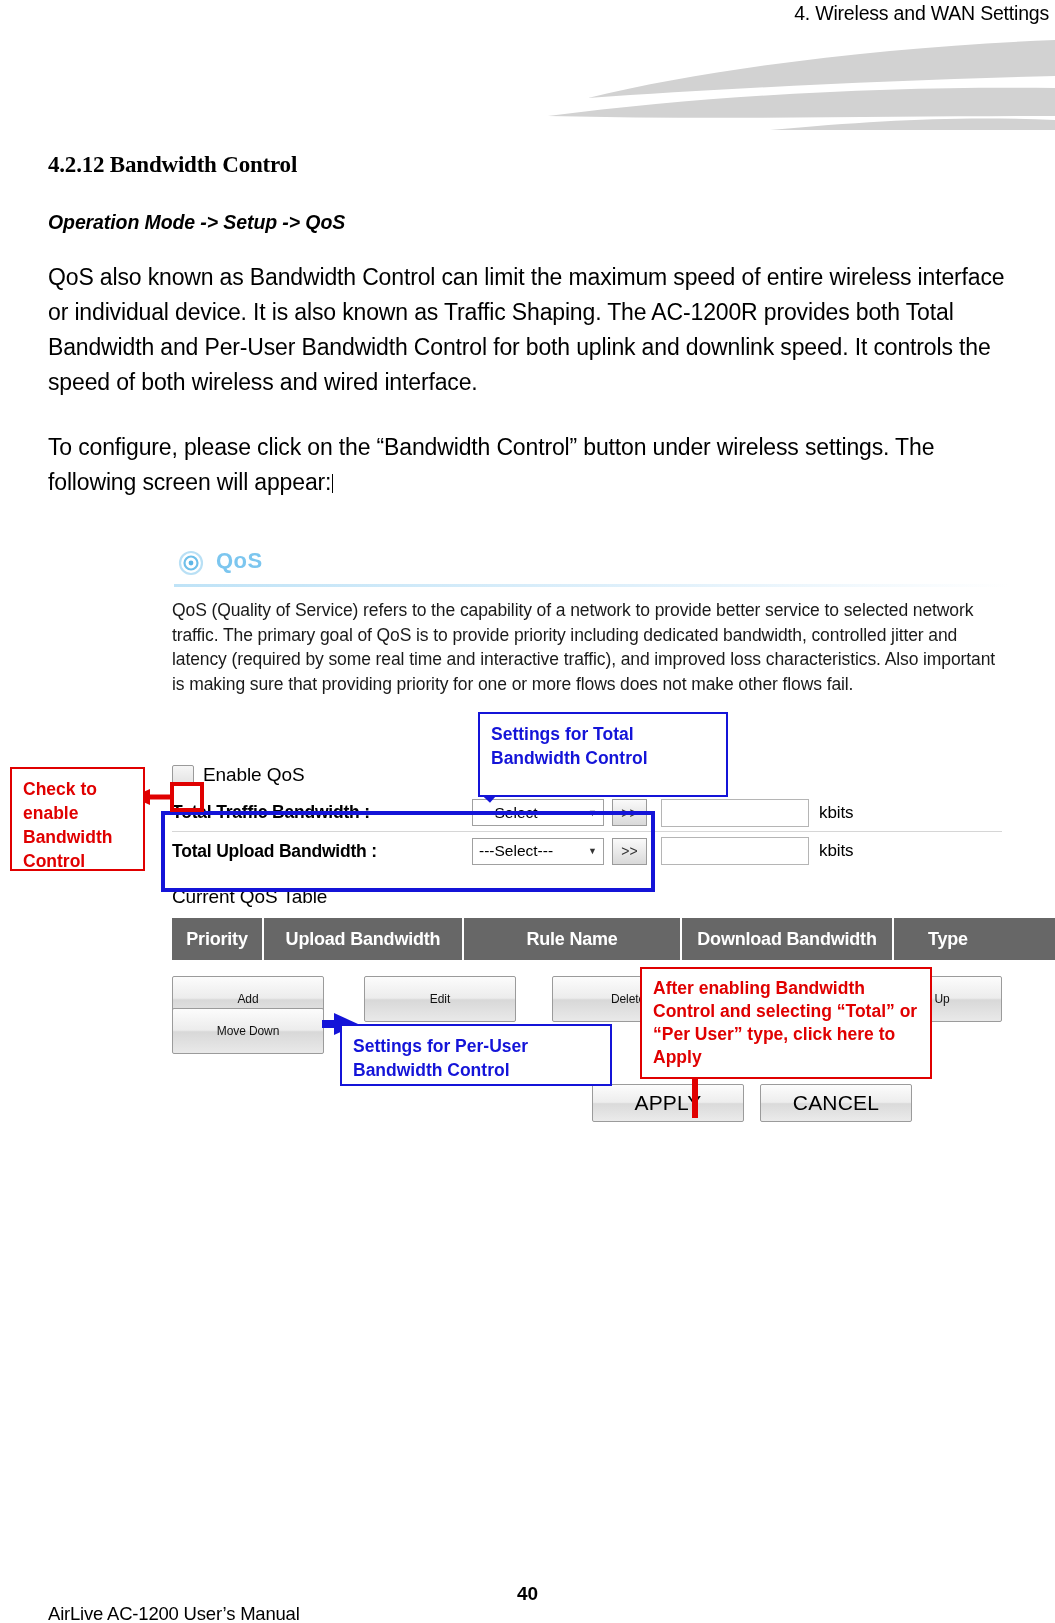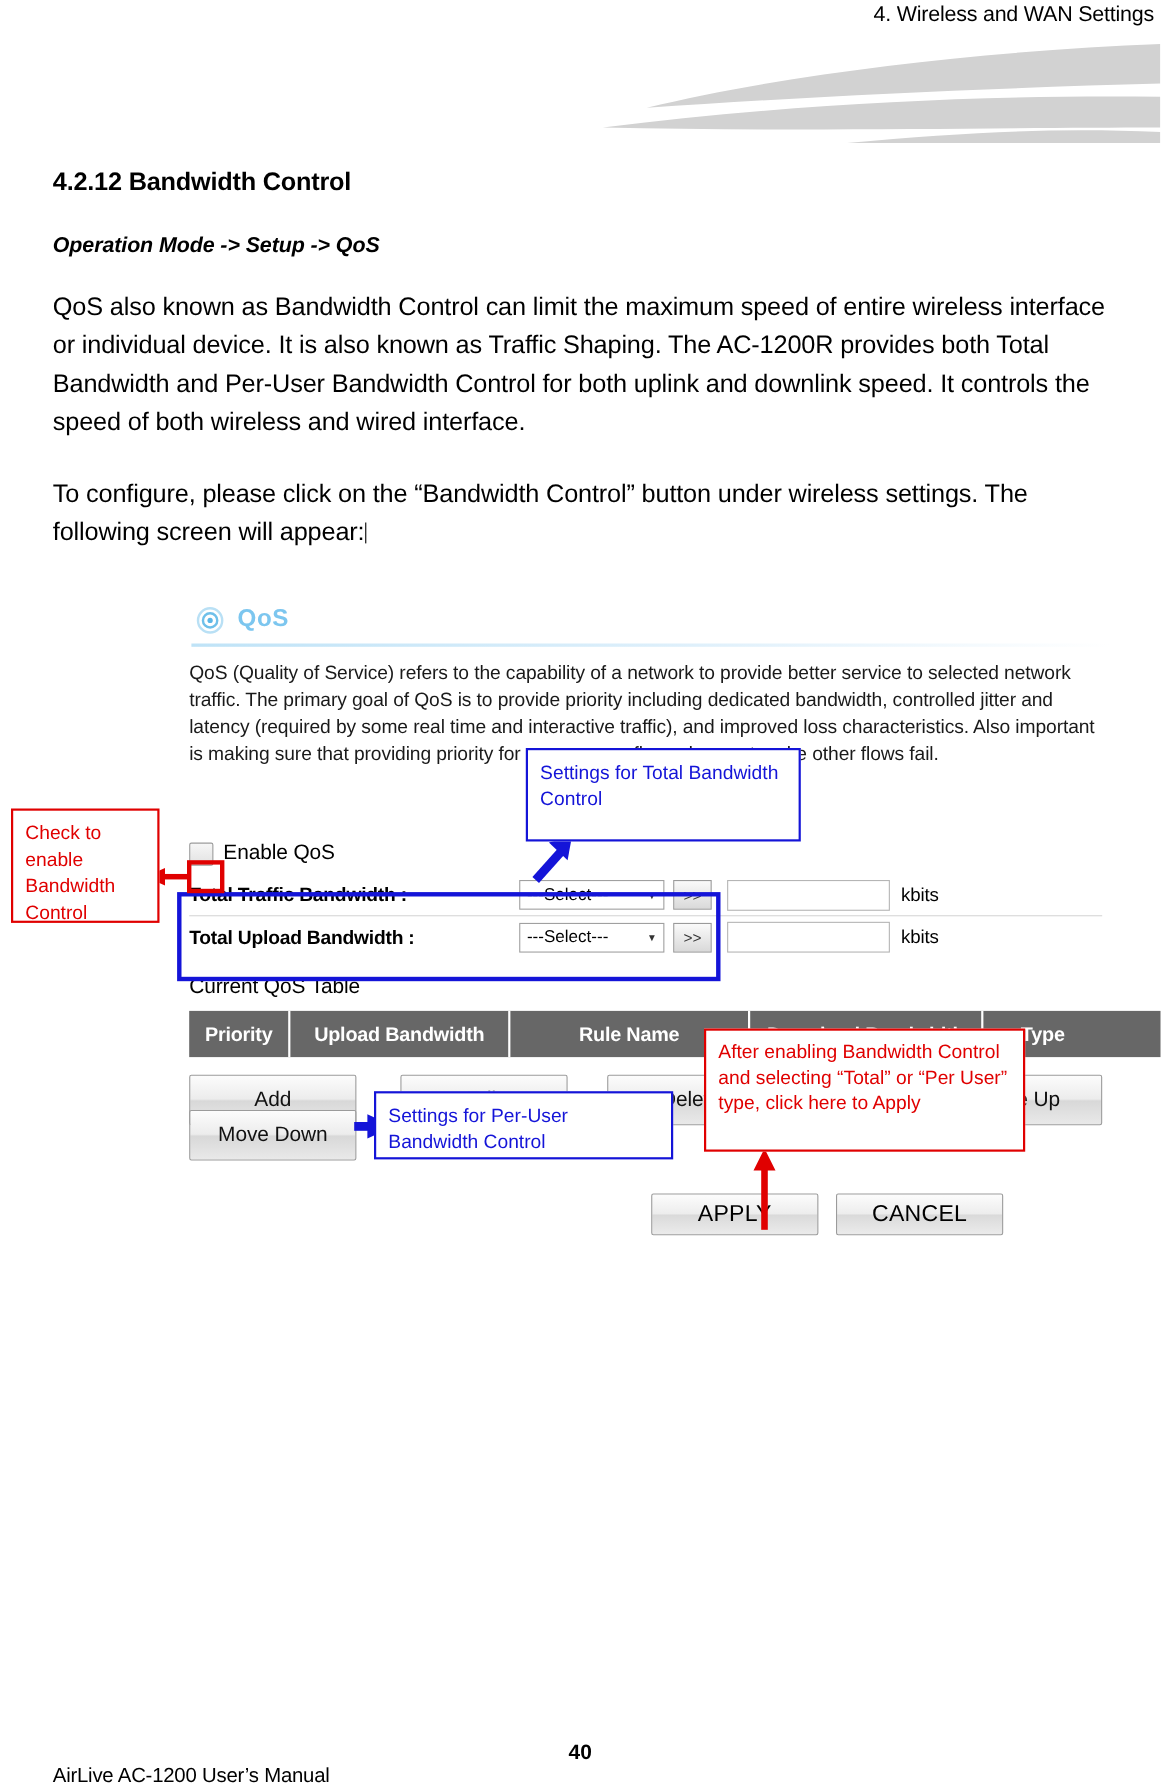--- a/index.html
+++ b/index.html
@@ -47,20 +47,21 @@
   
   .content {
     position: relative;
     padding: 0 48px;
   }
   h1.section-title {
     font-size: 23px;
     font-weight: bold;
     margin: 22px 0 0 0;
     letter-spacing: -0.2px;
+    font-family: Liberation Serif, serif;
   }
   h2.sub-title {
     font-size: 19.5px;
     font-weight: bold;
     font-style: italic;
     margin: 33px 0 0 0;
     letter-spacing: -0.1px;
   }
   p.para {
     font-size: 23px;
@@ -250,21 +251,21 @@
     top: 440px;
     width: 830px;
     height: 70px;
   }
   .gbtn {
     position: absolute;
     height: 46px;
     border: 1px solid #9b9b9b;
     border-radius: 2px;
     background: linear-gradient(to bottom, #fcfcfc 0%, #ececec 48%, #d8d8d8 52%, #e9e9e9 100%);
-    font-size: 19px;
+    font-size: 12px;
     display: flex;
     align-items: center;
     justify-content: center;
     color: #111;
     letter-spacing: -0.1px;
   }
 
   .applyrow {
     position: absolute;
     left: 12px;
@@ -285,24 +286,25 @@
     display: flex;
     align-items: center;
     justify-content: center;
     letter-spacing: 0.2px;
   }
 
   
   .callout {
     position: absolute;
     background: #fff;
-    font-weight: normal;
+    font-weight: bold;
     line-height: 24px;
     padding: 8px 11px 8px 11px;
     z-index: 30;
+    margin-top: 32px;
   }
   .callout.red { border: 2px solid #e00000; color: #e00000; }
   .callout.blue { border: 2px solid #1414d8; color: #1414d8; }
 
   .co-check   { left: 10px;  top: 735px; width: 135px; height: 104px; font-size: 17.5px; }
   .co-total   { left: 478px; top: 680px; width: 250px; height: 85px;  font-size: 17.5px; }
   .co-peruser { left: 340px; top: 992px; width: 272px; height: 62px;  font-size: 17.5px; }
   .co-apply   { left: 640px; top: 935px; width: 292px; height: 112px; font-size: 17.5px; line-height: 23px; }
 
   .arrow-layer {

